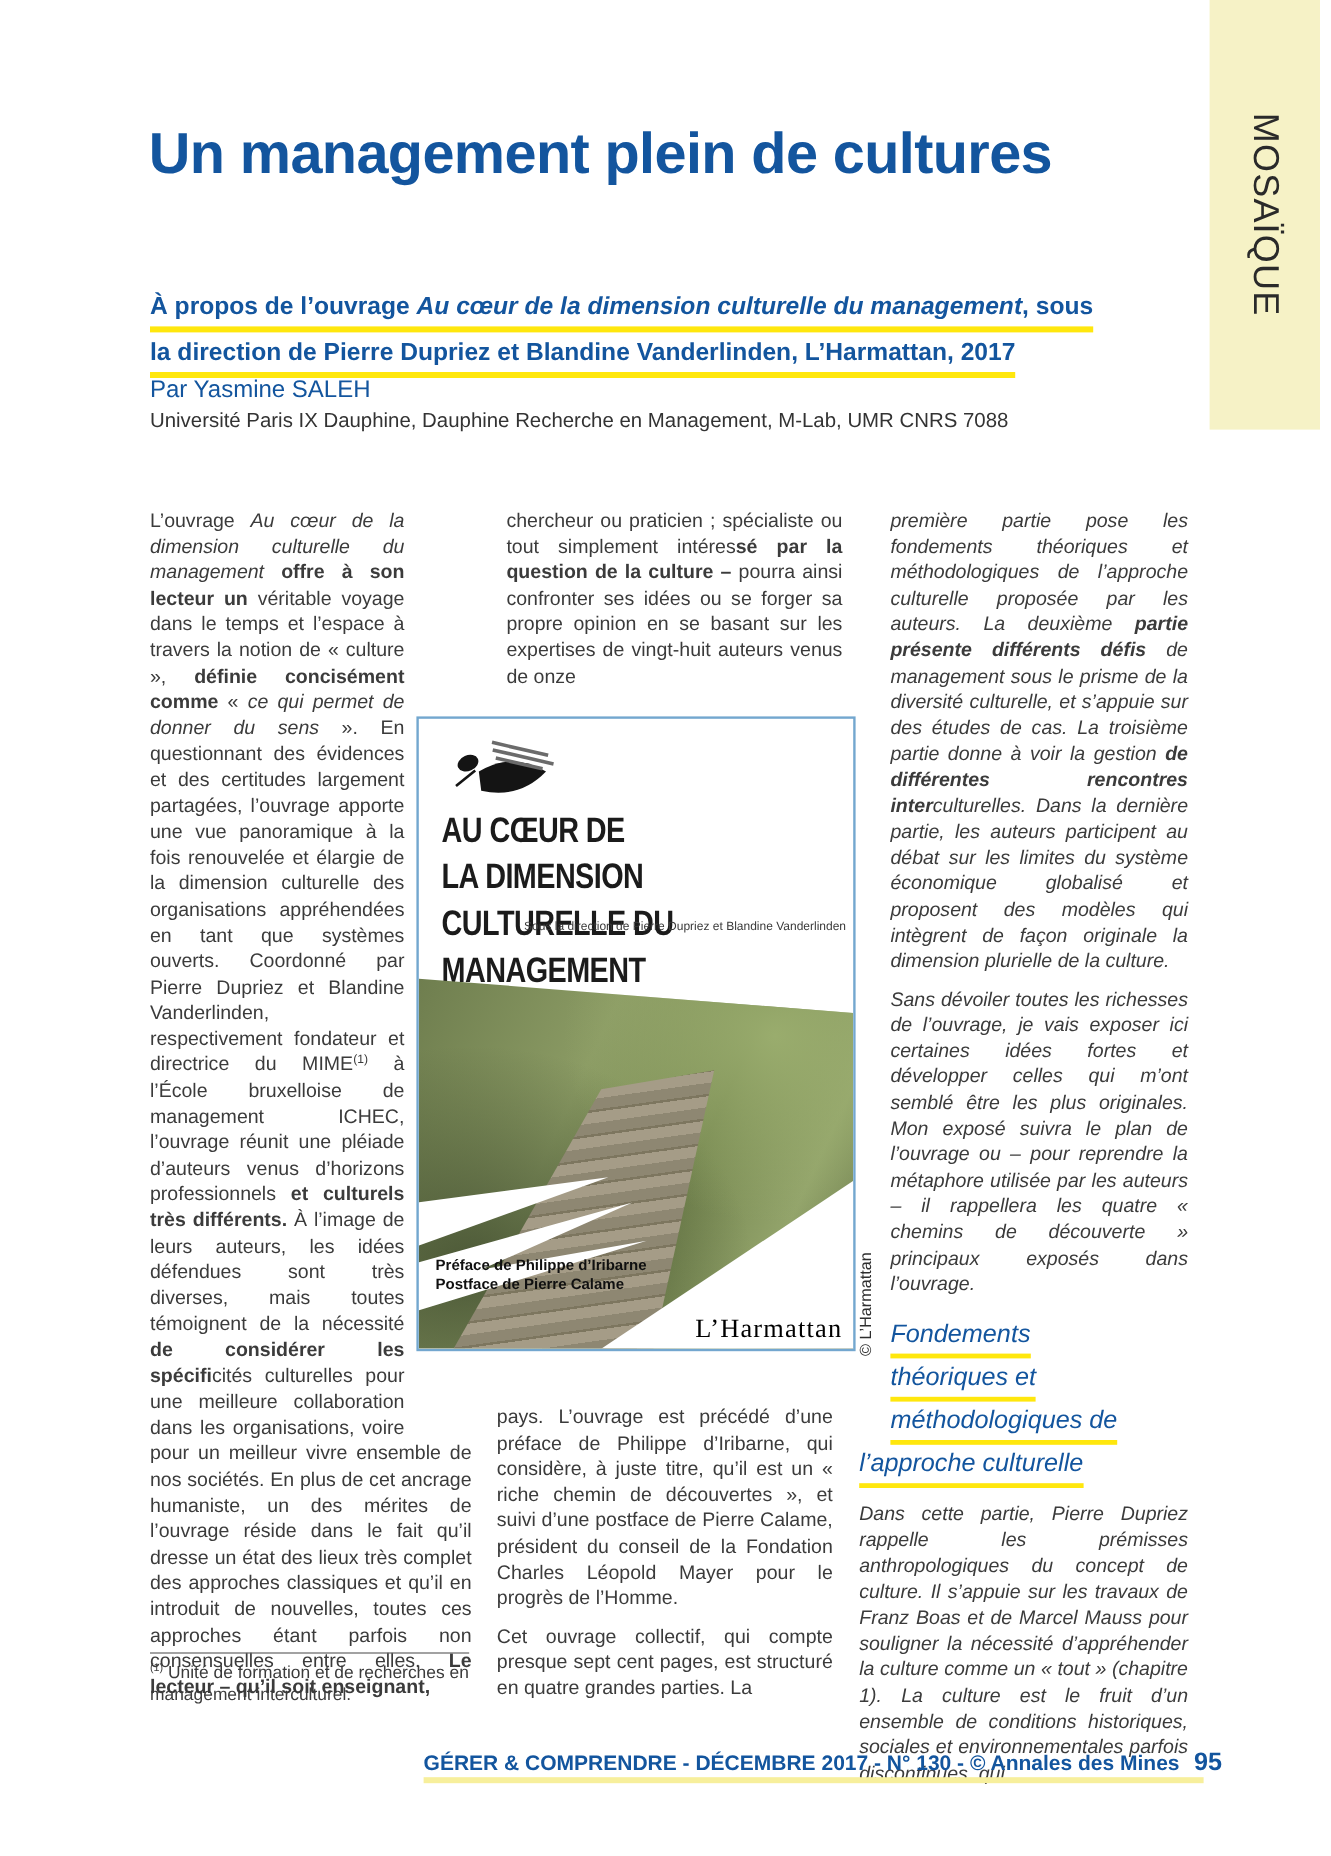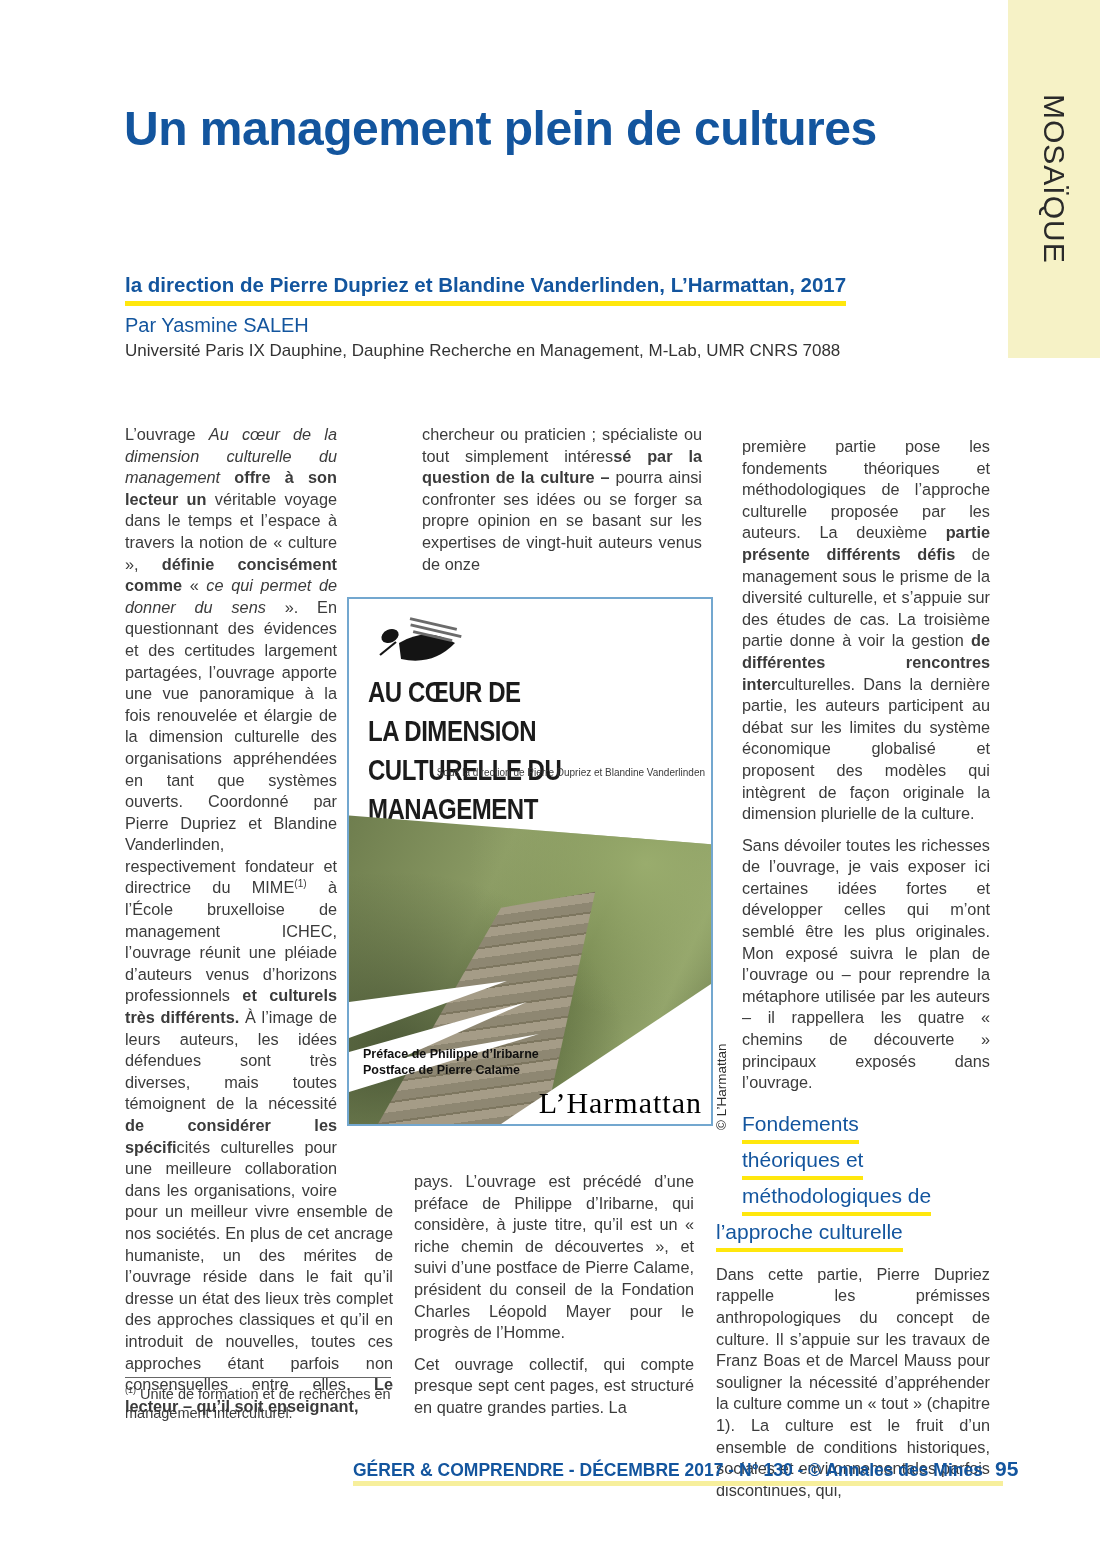--- a/index.html
+++ b/index.html
@@ -40,21 +40,21 @@
   .byline{left:125px;top:314px;font-size:20px;font-weight:400;color:var(--accent-blue);}
   .affiliation{left:125px;top:341px;width:870px;font-size:17px;color:#333;}
 
   
   .jtext{font-size:16.3px;line-height:21.6px;text-align:justify;color:var(--text);}
   .col1{left:125px;top:424px;width:268px;}
   .col1 .spacer-r{float:right;width:56px;height:585px;margin-top:172px;}
   .col2a{left:422px;top:424px;width:280px;}
   .col2b{left:414px;top:1171px;width:280px;}
   .col2b p + p{margin-top:10px;}
-  .col3{left:716px;top:436px;width:274px;}
+  .col3{left:716px;top:424px;width:274px;font-style:italic;}
   .col3 .spacer-l{float:left;width:26px;height:606px;margin-top:158px;}
   .col3 p + p{margin-top:10px;}
   .section-heading{
     margin-top:14px;margin-bottom:12px;
     font-size:21px;font-weight:500;color:var(--accent-blue);line-height:31px;
   }
   .section-heading .hline{display:inline-block;border-bottom:4px solid var(--highlight-yellow);padding-bottom:1px;}
 
   
   .book{
@@ -74,21 +74,21 @@
   }
   .steps{position:absolute;left:0;top:0;width:100%;height:100%;
     clip-path:polygon(8% 100%,42% 32%,68% 27%,54% 100%);
     background:repeating-linear-gradient(172deg,#a59c87 0 9px,#8e8772 9px 18px,#7d765f 18px 20px);
   }
   .zigzag{position:absolute;left:0;top:0;}
   .white-wedge{position:absolute;left:0;top:0;width:100%;height:100%;
     clip-path:polygon(42% 100%,100% 56%,100% 100%);background:#fff;}
   .preface{position:absolute;left:14px;top:240px;font-size:12.5px;font-weight:700;color:#101010;line-height:16px;}
   .publisher{position:absolute;right:9px;bottom:4px;font-family:"Liberation Serif","DejaVu Serif",serif;
-    font-size:30px;color:#000;letter-spacing:1px;}
+    font-size:22px;color:#000;letter-spacing:1px;}
   .credit{
     left:714px;top:1130px;width:102px;font-size:13.5px;color:#2e2e2e;
     transform:rotate(-90deg);transform-origin:top left;white-space:nowrap;
   }
 
   
   .footnote-rule{left:125px;top:1377px;width:266px;height:1px;background:#666;}
   .footnote{left:125px;top:1385px;width:272px;font-size:14.5px;line-height:19px;color:var(--text);text-align:left;}
 
   
@@ -98,21 +98,21 @@
 </style>
 </head>
 <body>
 
 <div class="abs mosaique-band">
   <span>MOSAÏQUE</span>
 </div>
 
 <h1 class="abs page-title">Un management plein de cultures</h1>
 <div class="abs subtitle">
-  <br>
+  <span class="uline"><span class="">À propos de l’ouvrage </span><span class="i">Au cœur de la dimension culturelle du management</span><span class="">, sous</span></span><br>
   <span class="uline"><span class="">la direction de Pierre Dupriez et Blandine Vanderlinden, L’Harmattan, 2017</span></span>
 </div>
 <div class="abs byline">Par Yasmine SALEH</div>
 <div class="abs affiliation">Université Paris IX Dauphine, Dauphine Recherche en Management, M-Lab, UMR CNRS 7088</div>
 
 <div class="abs col1">
   <div class="spacer-r"></div>
   <p class="jtext"><span class="">L’ouvrage </span><span class="i">Au cœur de la dimension culturelle du management</span><span class=""> </span><span class="b">offre à son lecteur un</span><span class=""> véritable voyage dans le temps et l’espace à travers la notion de « culture », </span><span class="b">définie concisément comme</span><span class=""> « </span><span class="i">ce qui permet de donner du sens</span><span class=""> ». En questionnant des évidences et des certitudes largement partagées, l’ouvrage apporte une vue panoramique à la fois renouvelée et élargie de la dimension culturelle des organisations appréhendées en tant que systèmes ouverts. Coordonné par Pierre Dupriez et Blandine Vanderlinden, respectivement fondateur et directrice du MIME</span><span class="sup">(1)</span><span class=""> à l’École bruxelloise de management ICHEC, l’ouvrage réunit une pléiade d’auteurs venus d’horizons professionnels </span><span class="b">et culturels très différents.</span><span class=""> À l’image de leurs auteurs, les idées défendues sont très diverses, mais toutes témoignent de la nécessité </span><span class="b">de considérer les spécifi</span><span class="">cités culturelles pour une meilleure collaboration dans les organisations, voire pour un meilleur vivre ensemble de nos sociétés. En plus de cet ancrage humaniste, un des mérites de l’ouvrage réside dans le fait qu’il dresse un état des lieux très complet des approches classiques et qu’il en introduit de nouvelles, toutes ces approches étant parfois non consensuelles entre elles. </span><span class="b">Le lecteur – qu’il soit enseignant,</span></p>
 </div>
 

